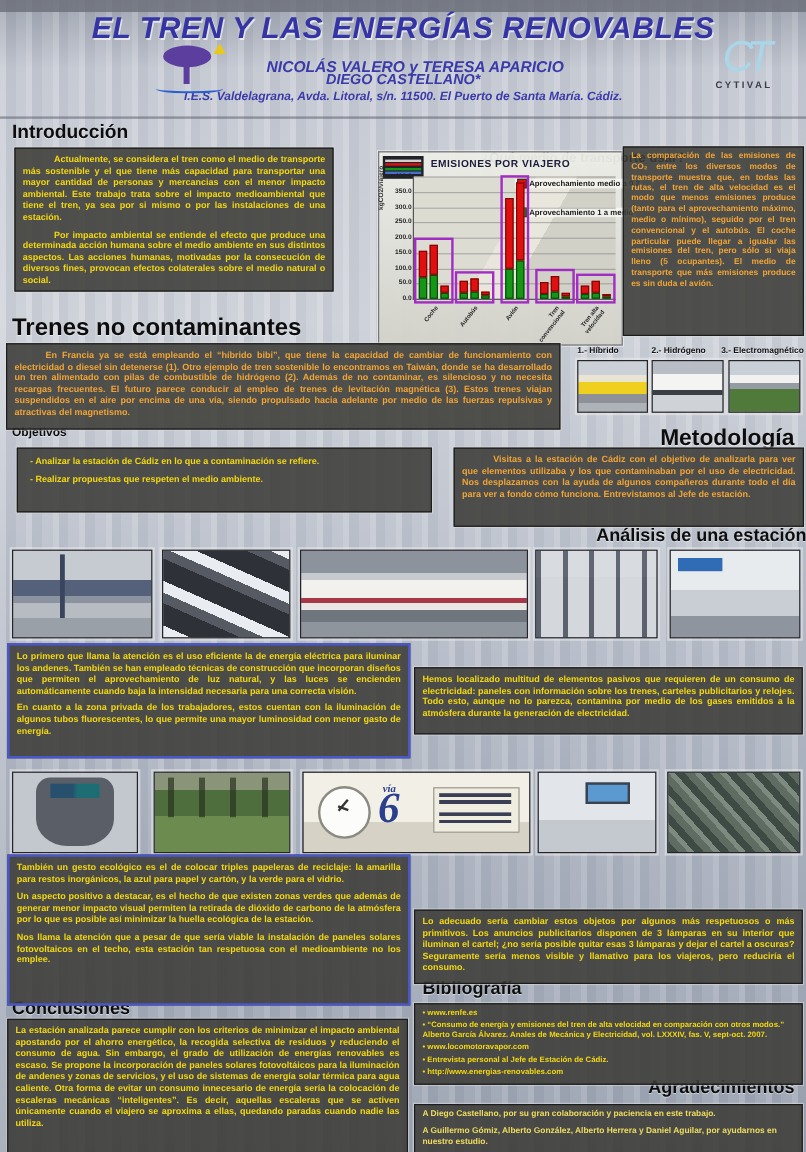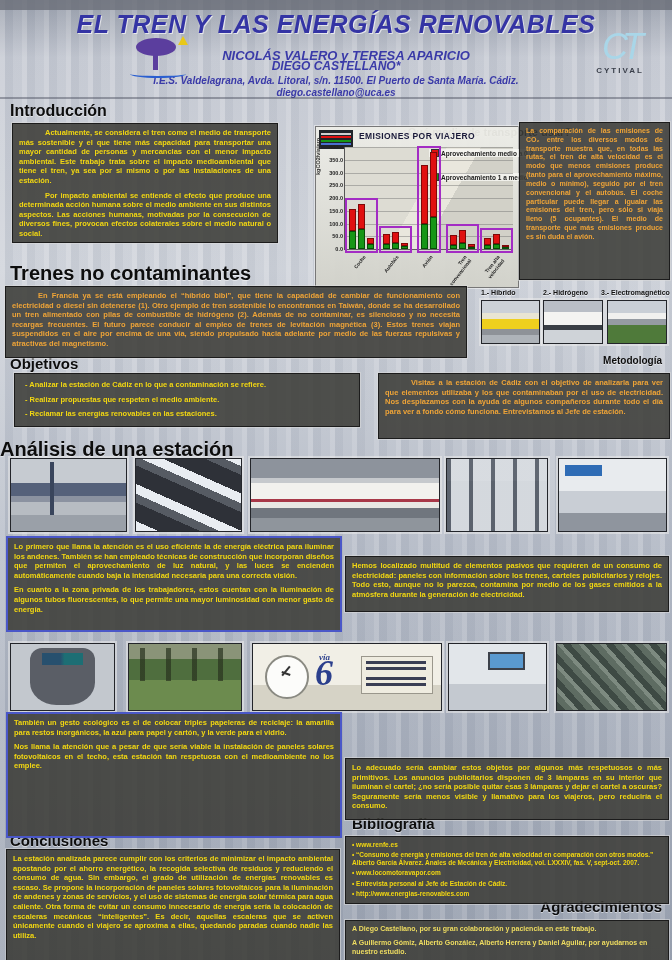--- a/index.html
+++ b/index.html
@@ -101,39 +101,38 @@
 </style>
 </head>
 <body>
 
 <div id="poster">
 
   <div class="abs title">EL TREN Y LAS ENERGÍAS RENOVABLES</div>
   <div class="abs authors a1">NICOLÁS VALERO y TERESA APARICIO</div>
   <div class="abs authors a2">DIEGO CASTELLANO*</div>
   <div class="abs authors affil">I.E.S. Valdelagrana, Avda. Litoral, s/n. 11500. El Puerto de Santa María. Cádiz.</div>
-  <div class="abs authors email">diego.castellano@uca.es</div>
 
   <div class="abs logo-left">
     <div class="tree-top"></div>
     <div class="tree-trunk"></div>
     <div class="tree-sun"></div>
     <div class="tree-wave"></div>
   </div>
   <div class="abs logo-right">
     <div class="ct">CT</div>
     <div class="ctname">CYTIVAL</div>
   </div>
 
   <div class="abs h" style="left:10px;top:102px;font-size:16px;">Introducción</div>
   <div class="abs h" style="left:300px;top:106px;width:372px;text-align:center;font-size:11px;margin-top:20px;">¿Qué medio de transporte usar?</div>
   <div class="abs h" style="left:10px;top:262px;font-size:20px;">Trenes no contaminantes</div>
-  <div class="abs h" style="left:10px;top:355px;font-size:15px;">Objetivos</div>
-  <div class="abs h" style="right:10px;top:355px;font-size:10px;text-align:right;">Metodología</div>
-  <div class="abs h" style="left:0;top:438px;width:672px;text-align:left;font-size:20px;">Análisis de una estación</div>
+  <div class="abs h" style="left:10px;top:355px;font-size:10px;">Objetivos</div>
+  <div class="abs h" style="right:10px;top:355px;font-size:19px;text-align:right;">Metodología</div>
+  <div class="abs h" style="left:0;top:438px;width:672px;text-align:right;font-size:15px;">Análisis de una estación</div>
   <div class="abs h" style="left:10px;top:832px;font-size:15px;text-align:center;">Conclusiones</div>
   <div class="abs h" style="left:352px;top:815px;font-size:15px;">Bibliografía</div>
   <div class="abs h" style="right:10px;top:898px;font-size:15px;text-align:right;">Agradecimientos</div>
 
   <div class="abs tbox" style="left:12px;top:123px;width:252px;height:110px;font-size:7.5px;">
     <p class="indent">Actualmente, se considera el tren como el medio de transporte más sostenible y el que tiene más capacidad para transportar una mayor cantidad de personas y mercancias con el menor impacto ambiental. Este trabajo trata sobre el impacto medioambiental que tiene el tren, ya sea por si mismo o por las instalaciones de una estación.</p>
     <p class="indent">Por impacto ambiental se entiende el efecto que produce una determinada acción humana sobre el medio ambiente en sus distintos aspectos. Las acciones humanas, motivadas por la consecución de diversos fines, provocan efectos colaterales sobre el medio natural o social.</p>
   </div>
 
   <div class="abs" id="chart">
@@ -223,21 +222,20 @@
   <div class="abs caption" style="left:481px;top:289px;">1.- Híbrido</div>
   <div class="abs caption" style="left:543px;top:289px;">2.- Hidrógeno</div>
   <div class="abs caption" style="left:601px;top:289px;">3.- Electromagnético</div>
   <div class="abs photo ph-hybrid" style="left:481px;top:300px;width:57px;height:42px;"></div>
   <div class="abs photo ph-hydrogen" style="left:543px;top:300px;width:58px;height:42px;"></div>
   <div class="abs photo ph-maglev" style="left:607px;top:300px;width:58px;height:42px;"></div>
 
   <div class="abs tbox" style="left:14px;top:373px;width:332px;height:44px;font-size:7.5px;text-align:left;">
       <div class="obj-item">- Analizar la estación de Cádiz en lo que a contaminación se refiere.</div>
       <div class="obj-item">- Realizar propuestas que respeten el medio ambiente.</div>
-      <div class="obj-item">- Reclamar las energías renovables en las estaciones.</div>
     </div>
   <div class="abs tbox orange" style="left:378px;top:373px;width:278px;height:56px;font-size:7.5px;">
     <p class="indent">Visitas a la estación de Cádiz con el objetivo de analizarla para ver que elementos utilizaba y los que contaminaban por el uso de electricidad. Nos desplazamos con la ayuda de algunos compañeros durante todo el día para ver a fondo cómo funciona. Entrevistamos al Jefe de estación.</p>
   </div>
 
   <div class="abs photo ph-exterior" style="left:10px;top:458px;width:115px;height:72px;"></div>
   <div class="abs photo ph-ceiling" style="left:135px;top:458px;width:105px;height:72px;"></div>
   <div class="abs photo ph-trainhall" style="left:250px;top:458px;width:188px;height:72px;"></div>
   <div class="abs photo ph-gates" style="left:446px;top:458px;width:100px;height:72px;"></div>
   <div class="abs photo ph-counter" style="left:558px;top:458px;width:107px;height:72px;"></div>
@@ -256,20 +254,21 @@
     <div class="clock-face"></div>
     <div class="via-word">vía</div>
     <div class="via-num">6</div>
     <div class="board"></div>
   </div>
   <div class="abs photo ph-screen" style="left:448px;top:643px;width:97px;height:66px;"></div>
   <div class="abs photo ph-escalator" style="left:556px;top:643px;width:109px;height:66px;"></div>
 
   <div class="abs tbox blue-border" style="left:6px;top:712px;width:320px;height:114px;font-size:7.5px;">
     <p>También un gesto ecológico es el de colocar triples papeleras de reciclaje: la amarilla para restos inorgánicos, la azul para papel y cartón, y la verde para el vidrio.</p>
+    <p>Un aspecto positivo a destacar, es el hecho de que existen zonas verdes que además de generar menor impacto visual permiten la retirada de dióxido de carbono de la atmósfera por lo que es posible así minimizar la huella ecológica de la estación.</p>
     <p>Nos llama la atención que a pesar de que sería viable la instalación de paneles solares fotovoltaicos en el techo, esta estación tan respetuosa con el medioambiente no los emplee.</p>
   </div>
   <div class="abs tbox" style="left:345px;top:758px;width:310px;height:52px;font-size:7.5px;">
     <p>Lo adecuado sería cambiar estos objetos por algunos más respetuosos o más primitivos. Los anuncios publicitarios disponen de 3 lámparas en su interior que iluminan el cartel; ¿no sería posible quitar esas 3 lámparas y dejar el cartel a oscuras? Seguramente sería menos visible y llamativo para los viajeros, pero reduciría el consumo.</p>
   </div>
 
   <div class="abs tbox" style="left:6px;top:849px;width:320px;height:104px;font-size:7.5px;">
     <p>La estación analizada parece cumplir con los criterios de minimizar el impacto ambiental apostando por el ahorro energético, la recogida selectiva de residuos y reduciendo el consumo de agua. Sin embargo, el grado de utilización de energías renovables es escaso. Se propone la incorporación de paneles solares fotovoltáicos para la iluminación de andenes y zonas de servicios, y el uso de sistemas de energía solar térmica para agua caliente. Otra forma de evitar un consumo innecesario de energía sería la colocación de escaleras mecánicas “inteligentes”. Es decir, aquellas escaleras que se activen únicamente cuando el viajero se aproxima a ellas, quedando paradas cuando nadie las utiliza.</p>
   </div>
 

